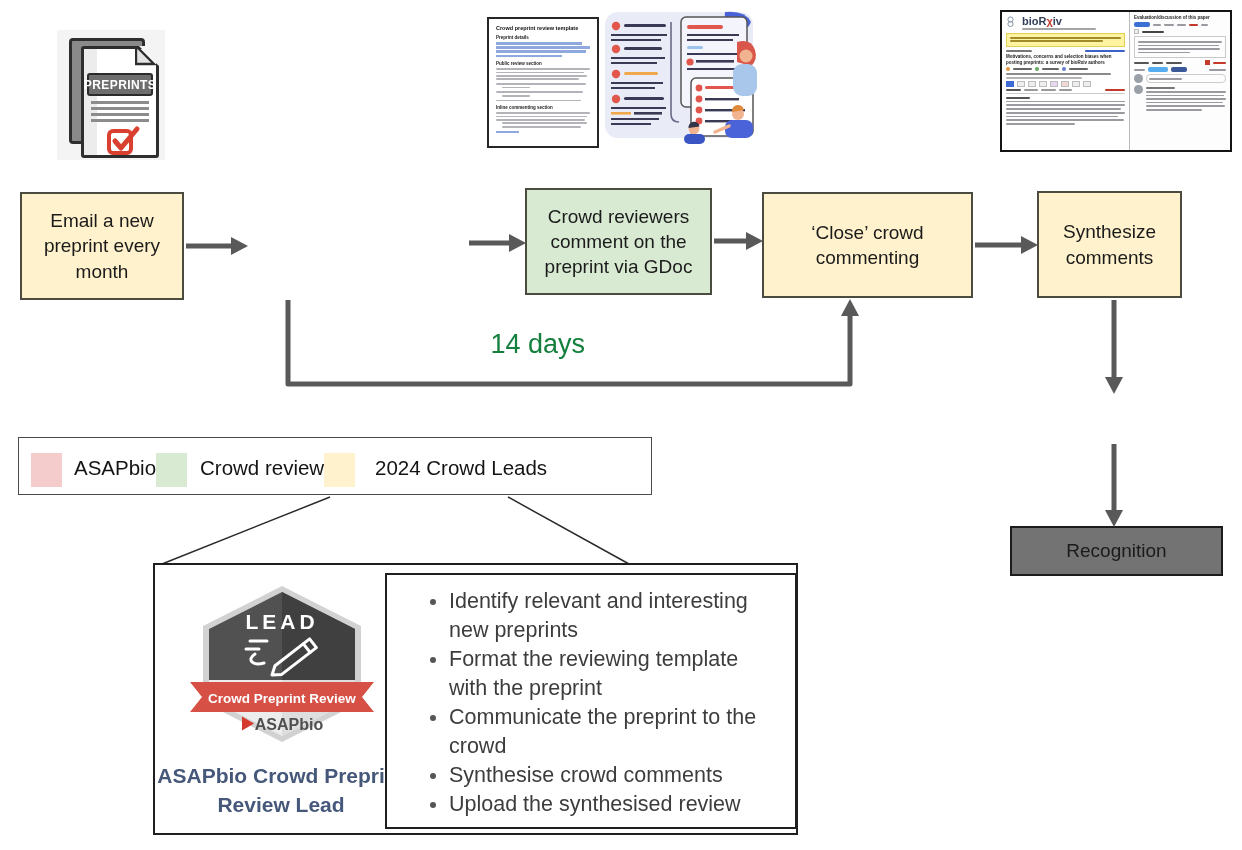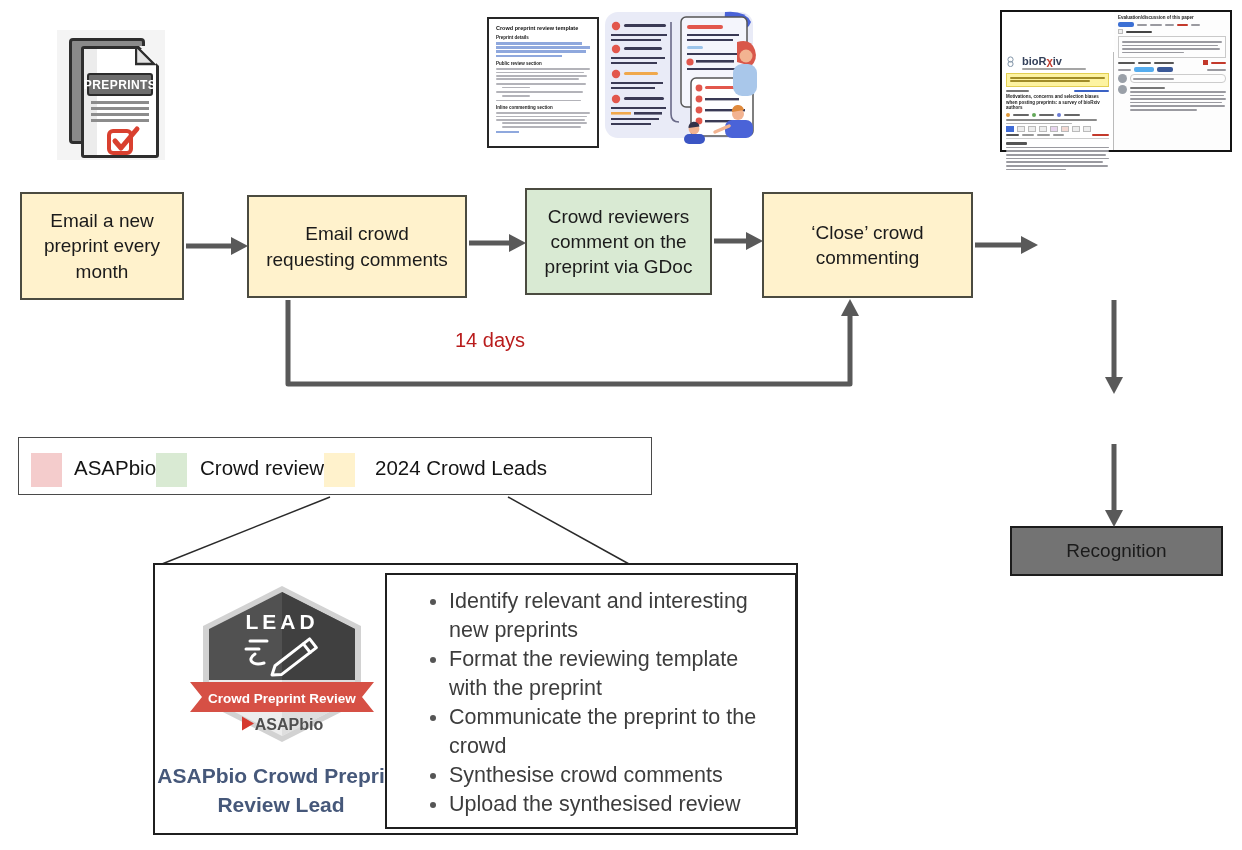--- a/index.html
+++ b/index.html
@@ -9,22 +9,22 @@
   
   .ln{display:block;height:2px;background:#9a9aa0;margin:2px 0;border-radius:1px;}
 
   
   .box{position:absolute;display:flex;align-items:center;justify-content:center;text-align:center;
        box-sizing:border-box;border:2px solid #4b4b40;color:#1b1b1b;font-size:19px;line-height:1.32;}
   .bg-lead{background:#fff2cc;}
   .bg-crowd{background:#d9ead3;}
   .bg-plain{background:#737373;border-color:#1c1c1c;}
 
-  .duration{position:absolute;left:455px;top:329px;width:130px;text-align:left;
-            font-size:20px;color:#b91c1c;}
+  .duration{position:absolute;left:455px;top:329px;width:130px;text-align:right;
+            font-size:27px;color:#15803d;}
 
   
   .legend{position:absolute;left:18px;top:437px;width:634px;height:58px;box-sizing:border-box;
           border:1.5px solid #4a4a4a;background:#fff;}
   .swatch{position:absolute;top:15px;width:31px;height:34px;}
   .legend-label{position:absolute;top:18px;font-size:20.5px;color:#141414;}
 
   
   .callout{position:absolute;left:153px;top:563px;width:645px;height:272px;box-sizing:border-box;
            border:2px solid #1f1f1f;background:#fff;}
@@ -68,21 +68,21 @@
   .tdoc .lnb{display:block;height:2.6px;background:#8fa8dd;margin:1.6px 0;}
   .tdoc-title{font-size:5.5px;font-weight:bold;color:#111;margin-bottom:4px;}
   .tdoc-h{font-size:4.5px;font-weight:bold;color:#222;margin:4px 0 2px;}
 
   
   .illus{position:absolute;left:599px;top:4px;width:160px;height:140px;}
 
   
   .brx{position:absolute;left:1000px;top:10px;width:232px;height:142px;background:#fff;
        border:2px solid #141414;box-sizing:border-box;display:flex;}
-  .brx-l{width:112px;border-right:1px solid #bbb;padding:3px 4px;box-sizing:border-box;margin-top:40px;}
+  .brx-l{width:128px;border-right:1px solid #bbb;padding:3px 4px;box-sizing:border-box;}
   .brx-r{flex:1;padding:3px 4px;box-sizing:border-box;background:#fdfdfd;}
   .brx-head{display:flex;align-items:center;gap:3px;}
   .brx-logo{font-weight:bold;font-size:11px;color:#33405a;}
   .brx-logo .accent{color:#c3392b;}
   .brx-banner{background:#fdf3a1;border:1px solid #e3cf52;padding:2px 3px;margin:3px 0;}
   .brx-banner .ln{background:#a08c28;height:1.8px;margin:1.5px 0;}
   .brx-title{font-size:4.5px;font-weight:bold;color:#1a1a1a;line-height:1.3;margin:2px 0;}
   .brx-rt{font-size:4.5px;font-weight:bold;color:#222;margin-bottom:2px;}
   .row{display:flex;align-items:center;gap:3px;margin:2px 0;}
   .dot{display:inline-block;width:4px;height:4px;border-radius:50%;}
@@ -309,28 +309,28 @@
           <i class="ln" style="width:99%;height:1.6px"></i>
             <i class="ln" style="width:70%;height:1.6px"></i>
         </span>
       </div>
     </div>
   </div>
 
   <div class="box bg-lead" style="left:20px;top:192px;width:164px;height:108px">
     <span style="max-width:140px">Email a new preprint every month</span>
   </div>
-  <div class="box bg-lead" style="left:247px;top:195px;width:220px;height:103px">
-    <span style="max-width:185px">Email crowd requesting comments</span>
-  </div>
   <div class="box bg-lead" style="left:762px;top:192px;width:211px;height:106px">
     <span style="max-width:150px">‘Close’ crowd commenting</span>
   </div>
   <div class="box bg-crowd" style="left:525px;top:188px;width:187px;height:107px">
     <span style="max-width:165px">Crowd reviewers comment on the preprint via GDoc</span>
+  </div>
+  <div class="box bg-lead" style="left:1037px;top:191px;width:145px;height:107px">
+    <span style="max-width:120px">Synthesize comments</span>
   </div>
 
   <div class="duration">14 days</div>
 
   <div class="box bg-plain" style="left:1010px;top:526px;width:213px;height:50px;font-size:19px">
     <span>Recognition</span>
   </div>
 
   <svg style="position:absolute;left:0;top:0;width:1242px;height:850px;pointer-events:none" viewBox="0 0 1242 850">
     <g stroke="#595959" stroke-width="5" fill="#595959">

